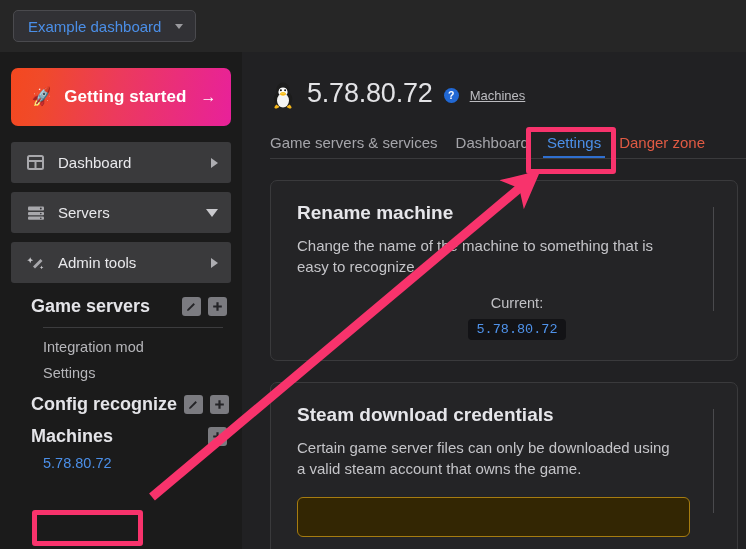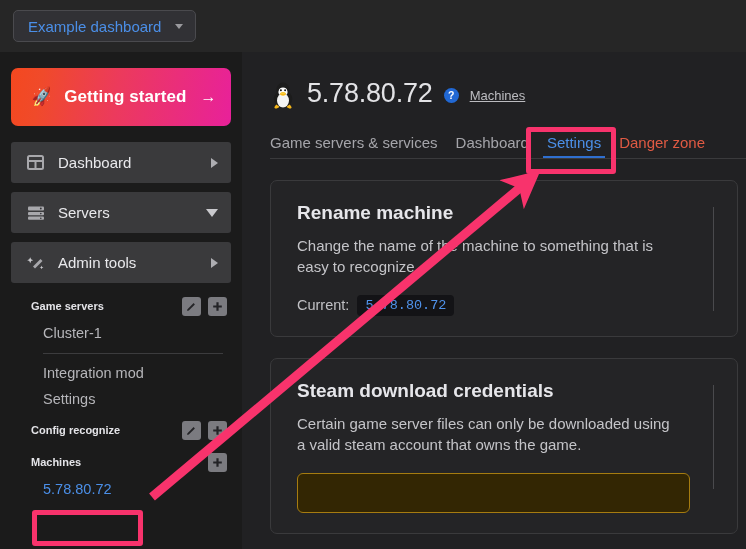--- a/index.html
+++ b/index.html
@@ -121,21 +121,21 @@
   
   .group-head {
     display: flex;
     align-items: center;
     height: 28px;
     padding: 0 4px 0 20px;
     margin-top: 4px;
   }
   .group-title {
     color: #e4e4e8;
-    font-size: 11px;
+    font-size: 18px;
     font-weight: bold;
     flex: 1 1 auto;
     white-space: nowrap;
   }
   .gbtn {
     width: 19px; height: 19px;
     border-radius: 3px;
     background: #7b7b80;
     color: #232326;
     display: flex; align-items: center; justify-content: center;
@@ -264,20 +264,21 @@
     color: #c4c4c8;
     font-size: 15px;
     line-height: 1.42;
     max-width: 382px;
   }
   .current-row {
     display: flex;
     align-items: center;
     gap: 8px;
     margin-top: 17px;
+    flex-direction: column;
   }
   .current-label { color: #c0c0c4; font-size: 14.5px; }
   .code-badge {
     background: #131316;
     color: #4f92ea;
     font-family: "Liberation Mono", monospace;
     font-size: 13.5px;
     padding: 3px 8px;
     border-radius: 4px;
     white-space: nowrap;
@@ -379,21 +380,20 @@
         <svg width="11" height="11" viewBox="0 0 11 11">
             <path d="M1.5 8.2 L7.6 2.1 L8.9 3.4 L2.8 9.5 L1.2 9.9 Z" fill="#232326"></path>
           </svg>
       </span>
       <span class="gbtn">
         <svg width="11" height="11" viewBox="0 0 11 11">
             <path d="M4.4 1.2h2.2v3.2h3.2v2.2H6.6v3.2H4.4V6.6H1.2V4.4h3.2z" fill="#232326"></path>
           </svg>
       </span>
     </div>
-    <div class="leaf">Cluster-1</div>
 
     <div class="sb-divider"></div>
 
     <div class="leaf">Integration mod</div>
     <div class="leaf">Settings</div>
 
     <div class="group-head">
       <span class="group-title">Config recognize</span>
       <span class="gbtn">
         <svg width="11" height="11" viewBox="0 0 11 11">

